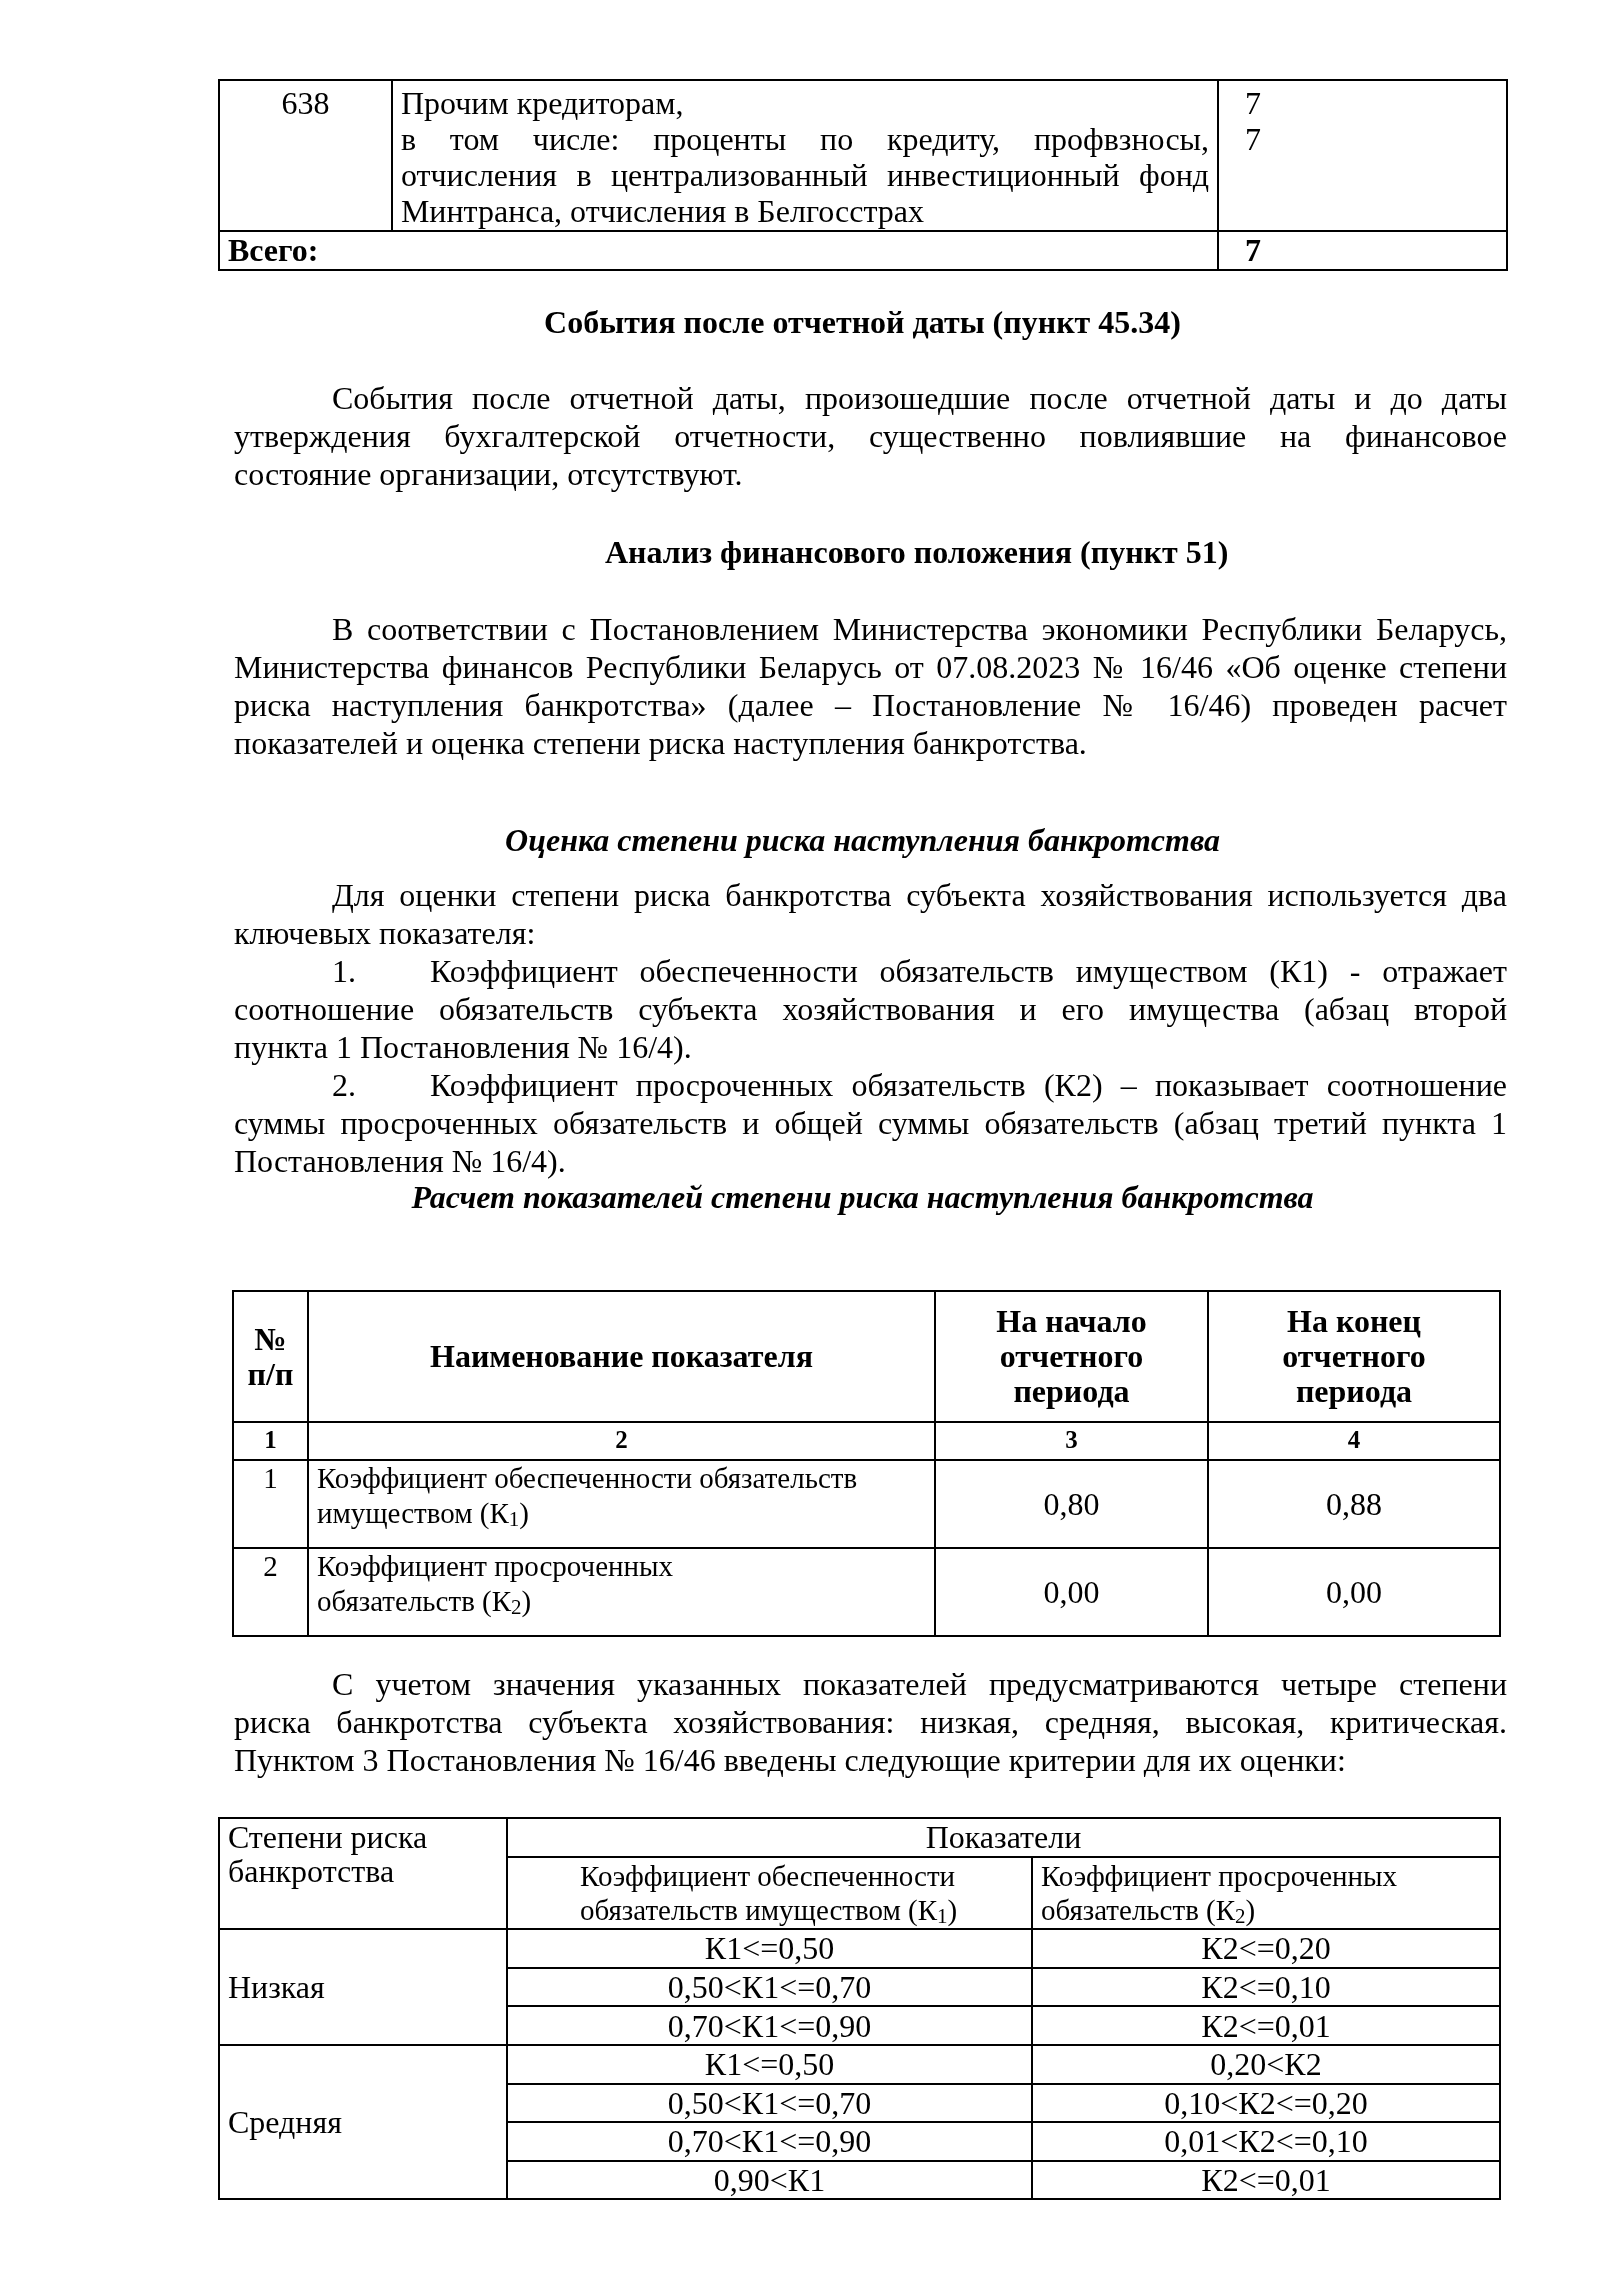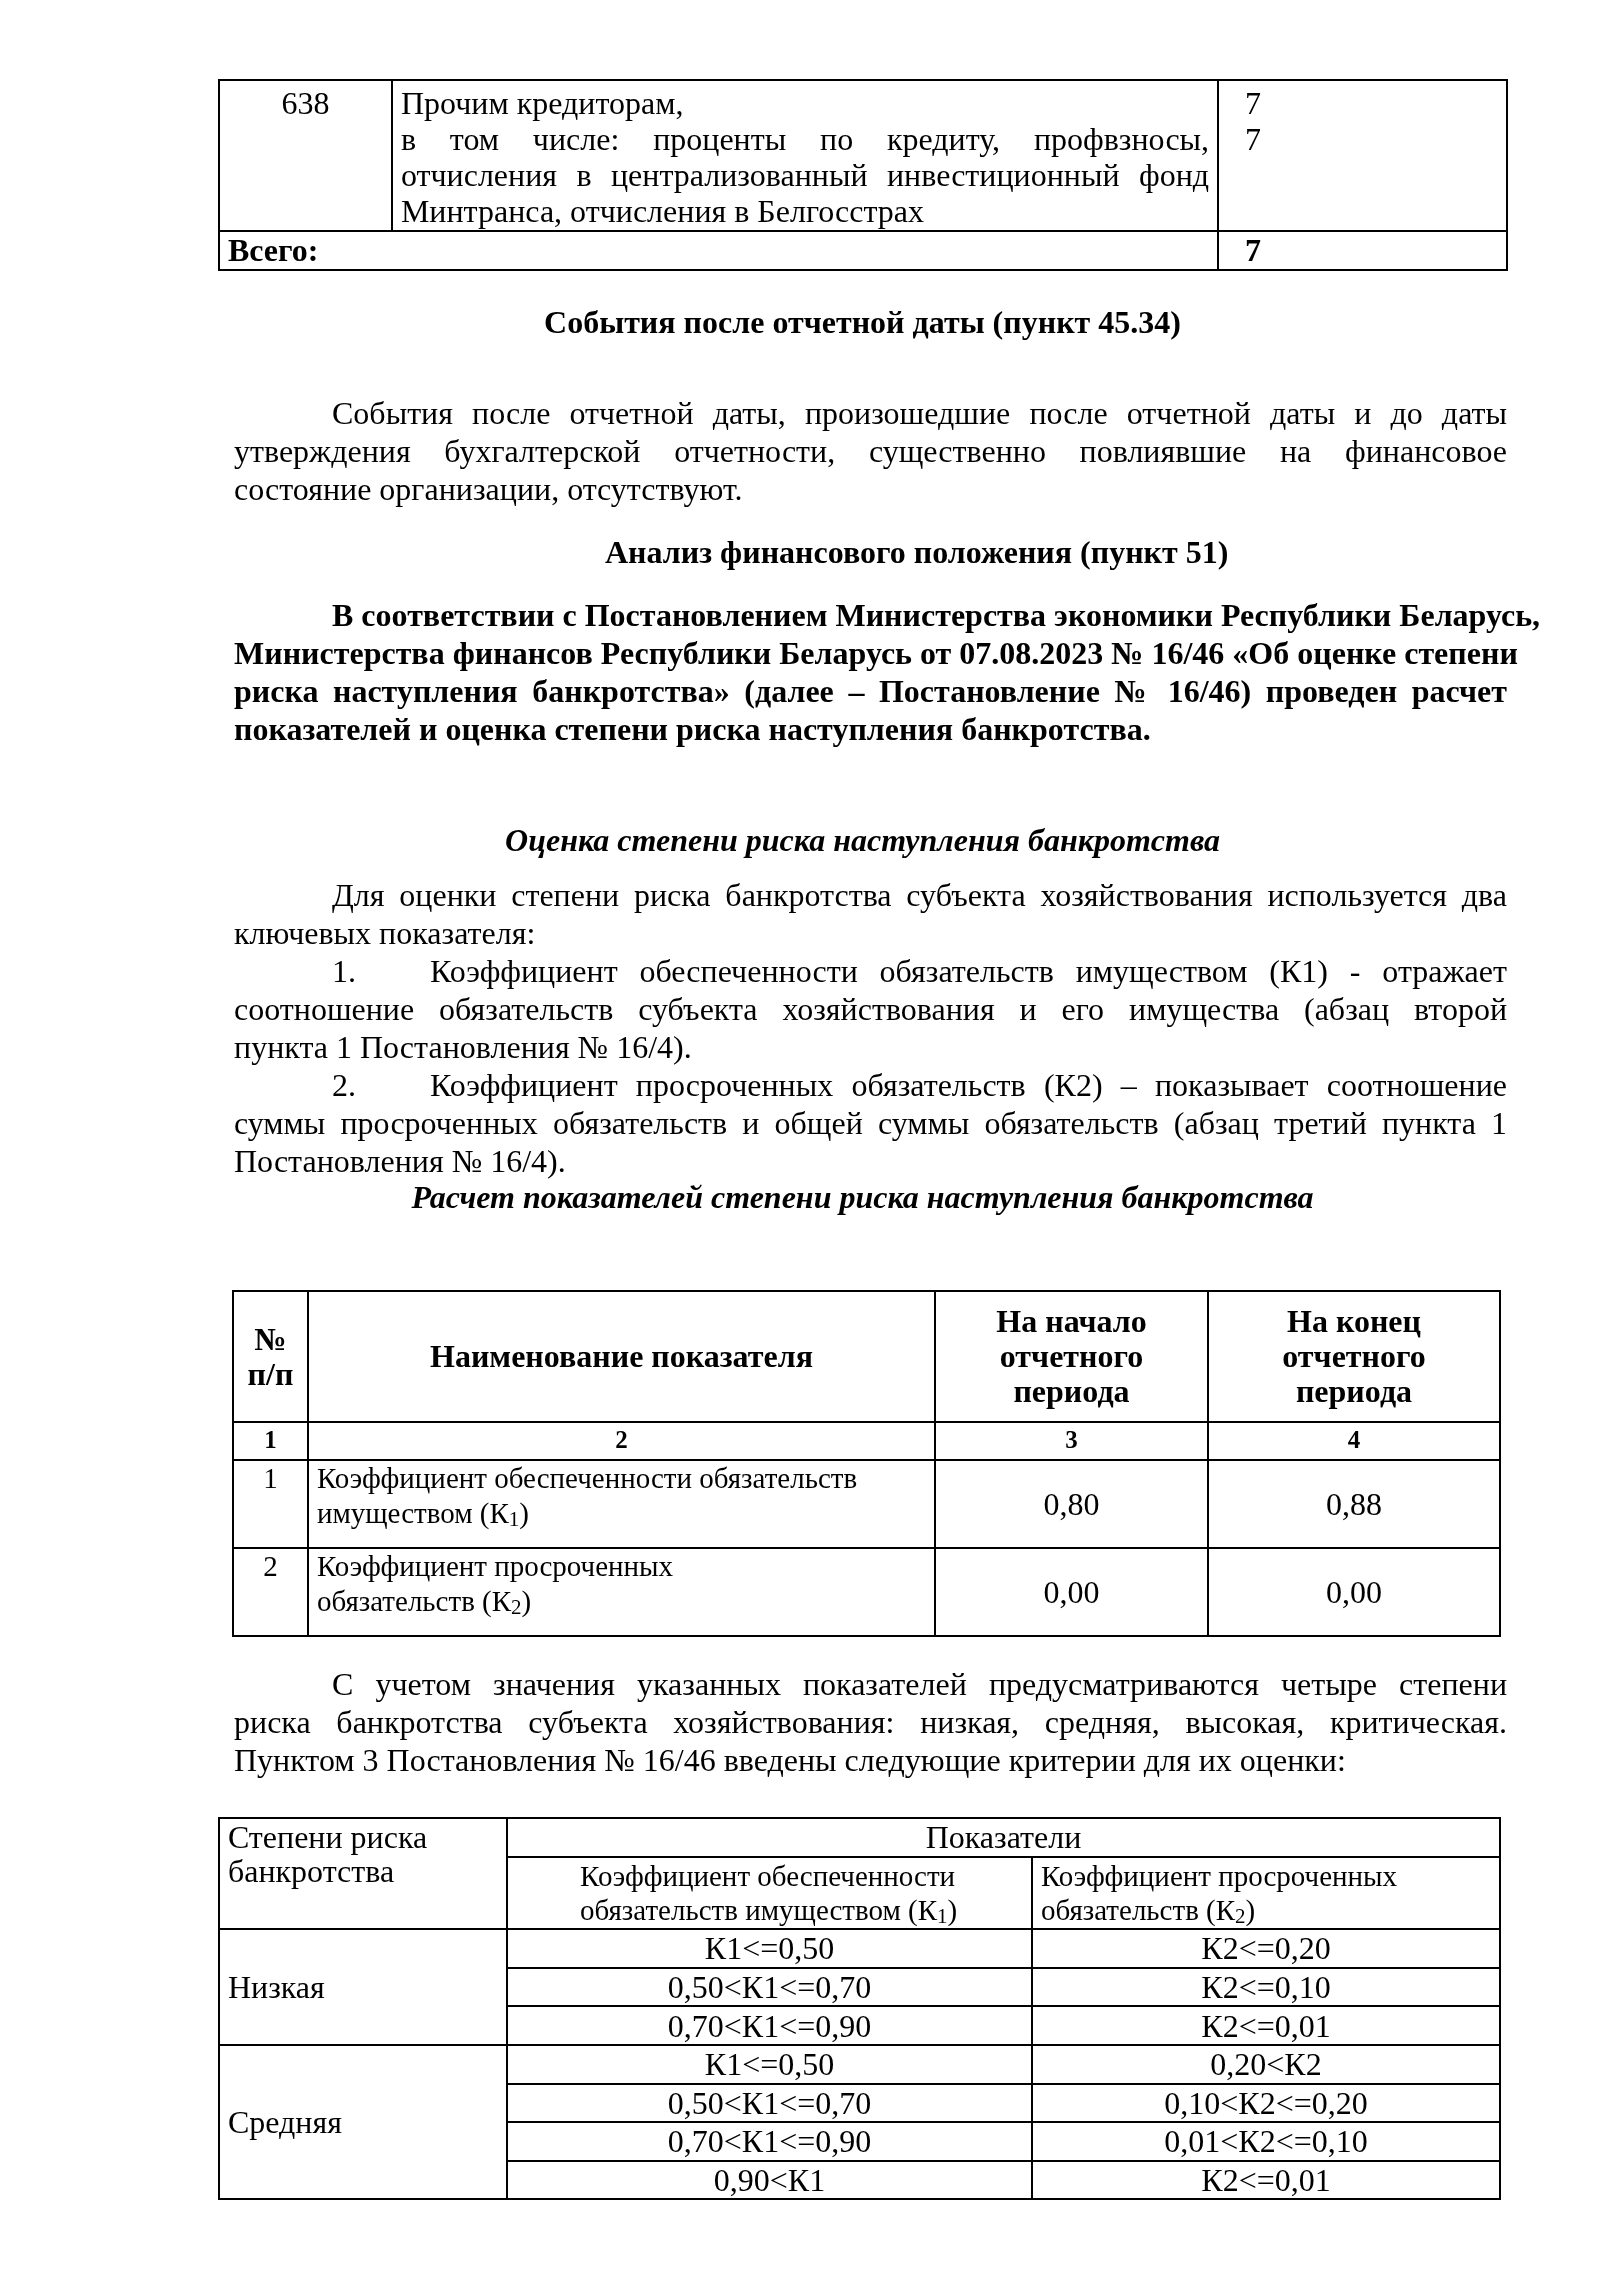--- a/index.html
+++ b/index.html
@@ -54,28 +54,28 @@
     </td>
   </tr>
   <tr>
     <td colspan="2" class="bold" style="height:37px;">Всего:</td>
     <td class="bold" style="padding-left:26px;">7</td>
   </tr>
 </tbody>
   </table>
 
 <div class="heading" style="top:303px;">События после отчетной даты (пункт 45.34)</div>
-<div class="para" style="top:394px;">
+<div class="para" style="top:379px;">
   <span class="line" style="padding-left:98px; width:1175px;">События после отчетной даты, произошедшие после отчетной даты и до даты</span>
   <span class="line">утверждения бухгалтерской отчетности, существенно повлиявшие на финансовое</span>
   <span class="line last">состояние организации, отсутствуют.</span>
 </div>
 
 <div class="heading" style="top:533px; left:366px; width:1289px; text-align:left; padding-left:239px;">Анализ финансового положения (пункт 51)</div>
-<div class="para" style="top:596px;font-weight:bold;">
+<div class="para" style="top:610px;">
   <span class="line" style="padding-left:98px; width:1175px;">В соответствии с Постановлением Министерства экономики Республики Беларусь,</span>
   <span class="line">Министерства финансов Республики Беларусь от 07.08.2023 № 16/46 «Об оценке степени</span>
   <span class="line">риска наступления банкротства» (далее – Постановление № 16/46) проведен расчет</span>
   <span class="line last">показателей и оценка степени риска наступления банкротства.</span>
 </div>
 
 <div class="heading italic" style="top:797px;margin-top:24px;">Оценка степени риска наступления банкротства</div>
 <div class="para" style="top:835px;">
   <span class="line" style="padding-left:98px; width:1175px;margin-top:41px;">Для оценки степени риска банкротства субъекта хозяйствования используется два</span>
   <span class="line last">ключевых показателя:</span>

